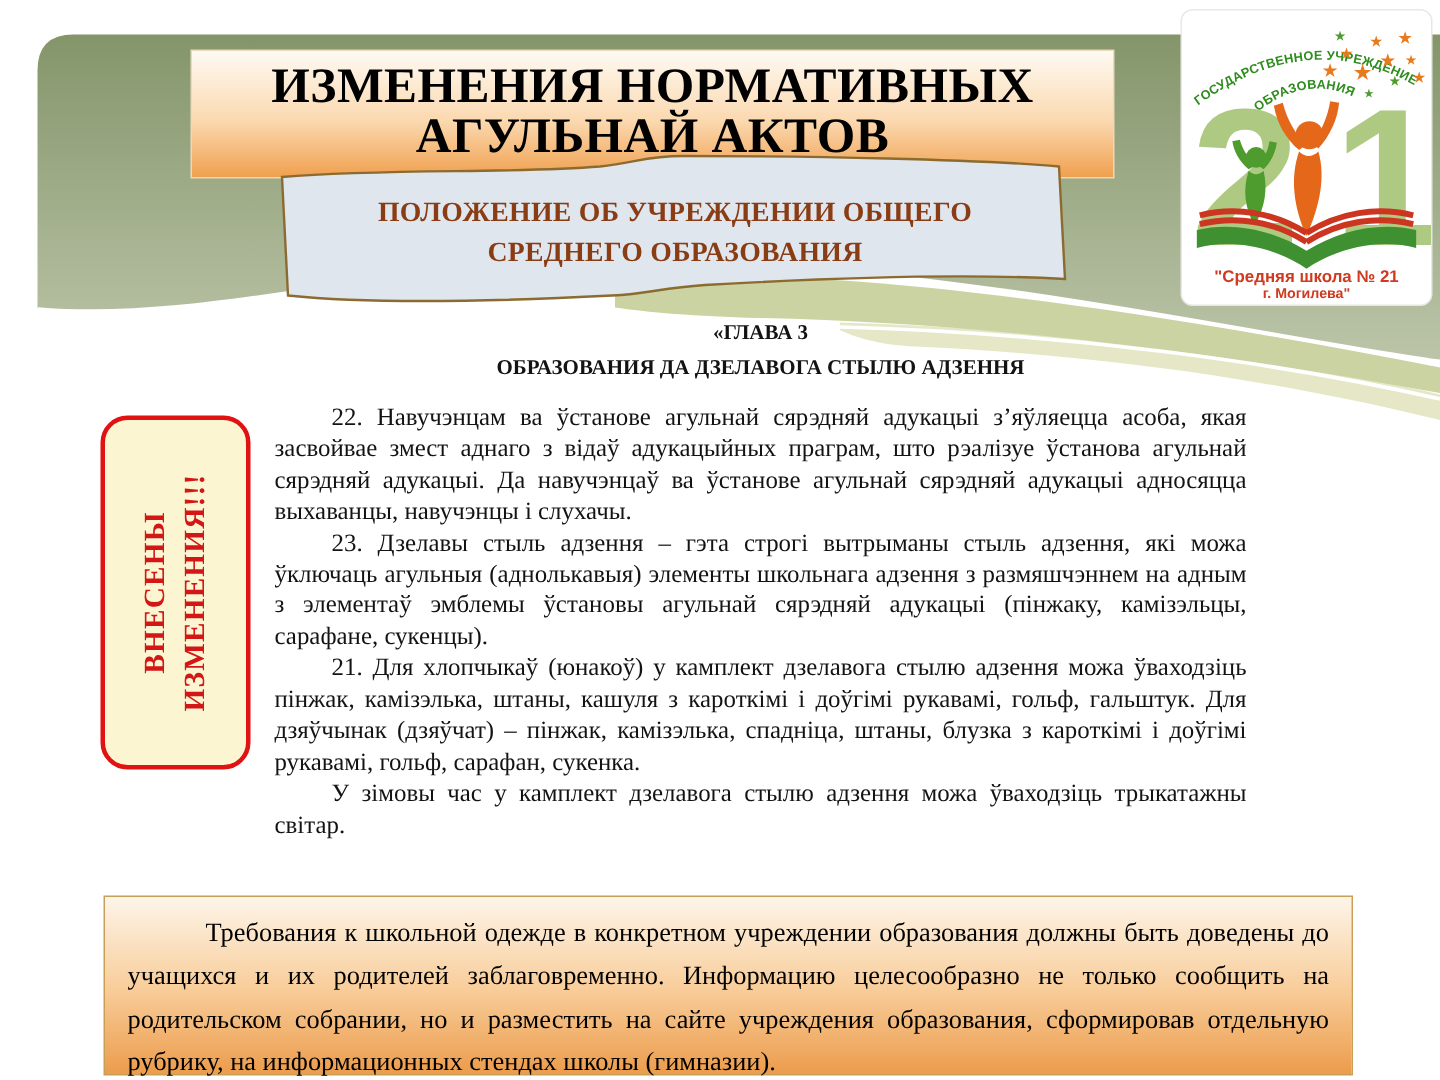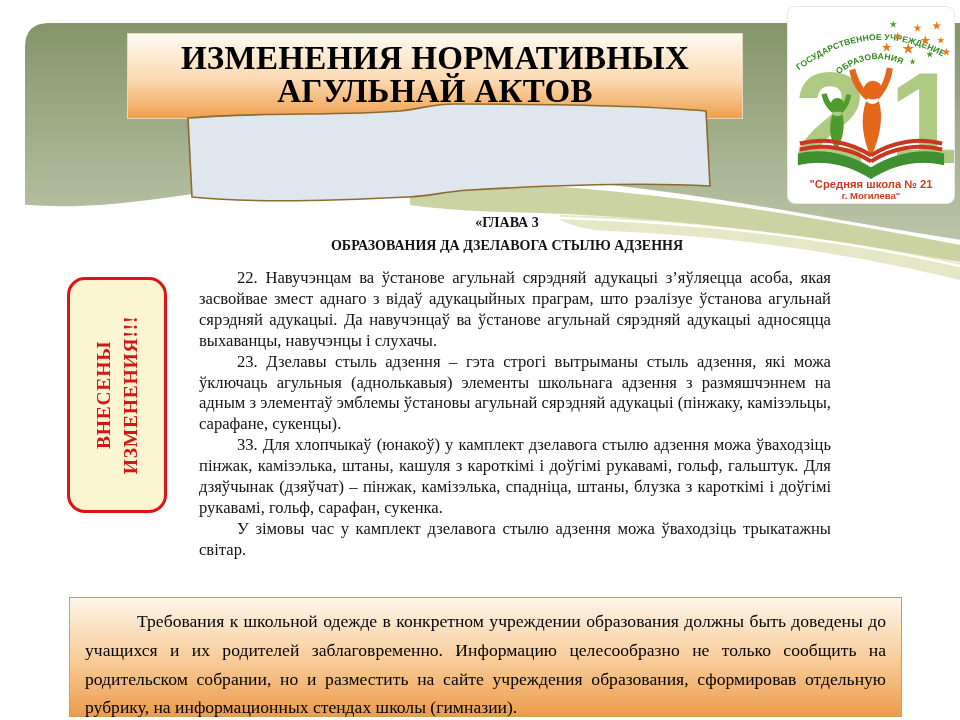--- a/index.html
+++ b/index.html
@@ -44,21 +44,21 @@
   .note-inner{
     position:absolute;left:50%;top:50%;width:236px;
     transform:translate(-50%,-50%) rotate(-90deg);
     text-align:center;color:#d31616;font-weight:bold;
     font-size:19.5px;line-height:27px;letter-spacing:.8px;white-space:nowrap;
   }
 
   
   .doc{position:absolute;left:183px;top:212px;width:648px;color:#131313;}
   .doc-heading{text-align:center;font-weight:bold;font-size:14px;line-height:22.5px;}
-  .doc-paras{margin-top:11px;margin-left:16px;}
+  .doc-paras{margin-top:11px;}
   .doc p{margin:0;text-align:justify;text-indent:38px;font-size:16.6px;line-height:20.9px;}
 
   
   .footer-box{
     position:absolute;left:69px;top:597px;width:833px;height:120px;
     box-sizing:border-box;border:1px solid #c99f55;
     background:linear-gradient(180deg,#fdf5e9 0%,#f8cd9a 52%,#ec9c4c 100%);
     padding:9px 15px 0 15px;
   }
   .footer-box p{margin:0;text-align:justify;text-indent:52px;font-size:17.6px;line-height:28.8px;color:#000;}
@@ -83,20 +83,24 @@
   </svg>
 
   <div class="banner">
     <div class="banner-line">ИЗМЕНЕНИЯ НОРМАТИВНЫХ</div>
     <div class="banner-line">АГУЛЬНАЙ АКТОВ</div>
   </div>
 
   <svg class="ribbon-svg" width="540" height="120" viewBox="0 0 540 120" aria-hidden="true">
     <path d="M 8,18 C 80,12 160,16 220,11 C 245,8 252,4 275,4 C 360,4 470,6 526,11 L 530,86 C 460,82 360,86 290,90 C 260,92 252,96 228,97 C 150,101 70,103 12,97 Z" fill="#dfe6ee" stroke="#8c6b30" stroke-width="1.6"></path>
   </svg>
+  <div class="ribbon-text">
+    <div>ПОЛОЖЕНИЕ ОБ УЧРЕЖДЕНИИ ОБЩЕГО</div>
+    <div>СРЕДНЕГО ОБРАЗОВАНИЯ</div>
+  </div>
 
   <div class="logo">
     <svg width="166" height="196" viewBox="0 0 168 198" aria-hidden="true">
       <defs>
         <path id="arc1" d="M 8,66 Q 84,8 160,52"></path>
         <path id="arc2" d="M 42,76 Q 84,36 126,64"></path>
       </defs>
       <g font-weight="bold">
         <text font-size="8.6" fill="#2f8c1e" font-family="Liberation Sans, sans-serif" letter-spacing="0.2">
           <textPath href="#arc1" startOffset="50%" text-anchor="middle">ГОСУДАРСТВЕННОЕ УЧРЕЖДЕНИЕ</textPath>
@@ -158,21 +162,21 @@
   </div>
 
   <div class="doc">
     <div class="doc-heading">
       <div>«ГЛАВА 3</div>
       <div>ОБРАЗОВАНИЯ ДА ДЗЕЛАВОГА СТЫЛЮ АДЗЕННЯ</div>
     </div>
     <div class="doc-paras">
       <p>22. Навучэнцам ва ўстанове агульнай сярэдняй адукацыі з’яўляецца асоба, якая засвойвае змест аднаго з відаў адукацыйных праграм, што рэалізуе ўстанова агульнай сярэдняй адукацыі. Да навучэнцаў ва ўстанове агульнай сярэдняй адукацыі адносяцца выхаванцы, навучэнцы і слухачы.</p>
       <p>23. Дзелавы стыль адзення – гэта строгі вытрыманы стыль адзення, які можа ўключаць агульныя (аднолькавыя) элементы школьнага адзення з размяшчэннем на адным з элементаў эмблемы ўстановы агульнай сярэдняй адукацыі (пінжаку, камізэльцы, сарафане, сукенцы).</p>
-      <p>33. Для хлопчыкаў (юнакоў) у камплект дзелавога стылю адзення можа ўваходзіць пінжак, камізэлька, штаны, кашуля з кароткімі і доўгімі рукавамі, гольф, гальштук. Для дзяўчынак (дзяўчат) – пінжак, камізэлька, спадніца, штаны, блузка з кароткімі і доўгімі рукавамі, гольф, сарафан, сукенка.</p>
+      <p>21. Для хлопчыкаў (юнакоў) у камплект дзелавога стылю адзення можа ўваходзіць пінжак, камізэлька, штаны, кашуля з кароткімі і доўгімі рукавамі, гольф, гальштук. Для дзяўчынак (дзяўчат) – пінжак, камізэлька, спадніца, штаны, блузка з кароткімі і доўгімі рукавамі, гольф, сарафан, сукенка.</p>
       <p>У зімовы час у камплект дзелавога стылю адзення можа ўваходзіць трыкатажны світар.</p>
     </div>
   </div>
 
   <div class="footer-box">
     <p>Требования к школьной одежде в конкретном учреждении образования должны быть доведены до учащихся и их родителей заблаговременно. Информацию целесообразно не только сообщить на родительском собрании, но и разместить на сайте учреждения образования, сформировав отдельную рубрику, на информационных стендах школы (гимназии).</p>
   </div>
 
 </div>
 

